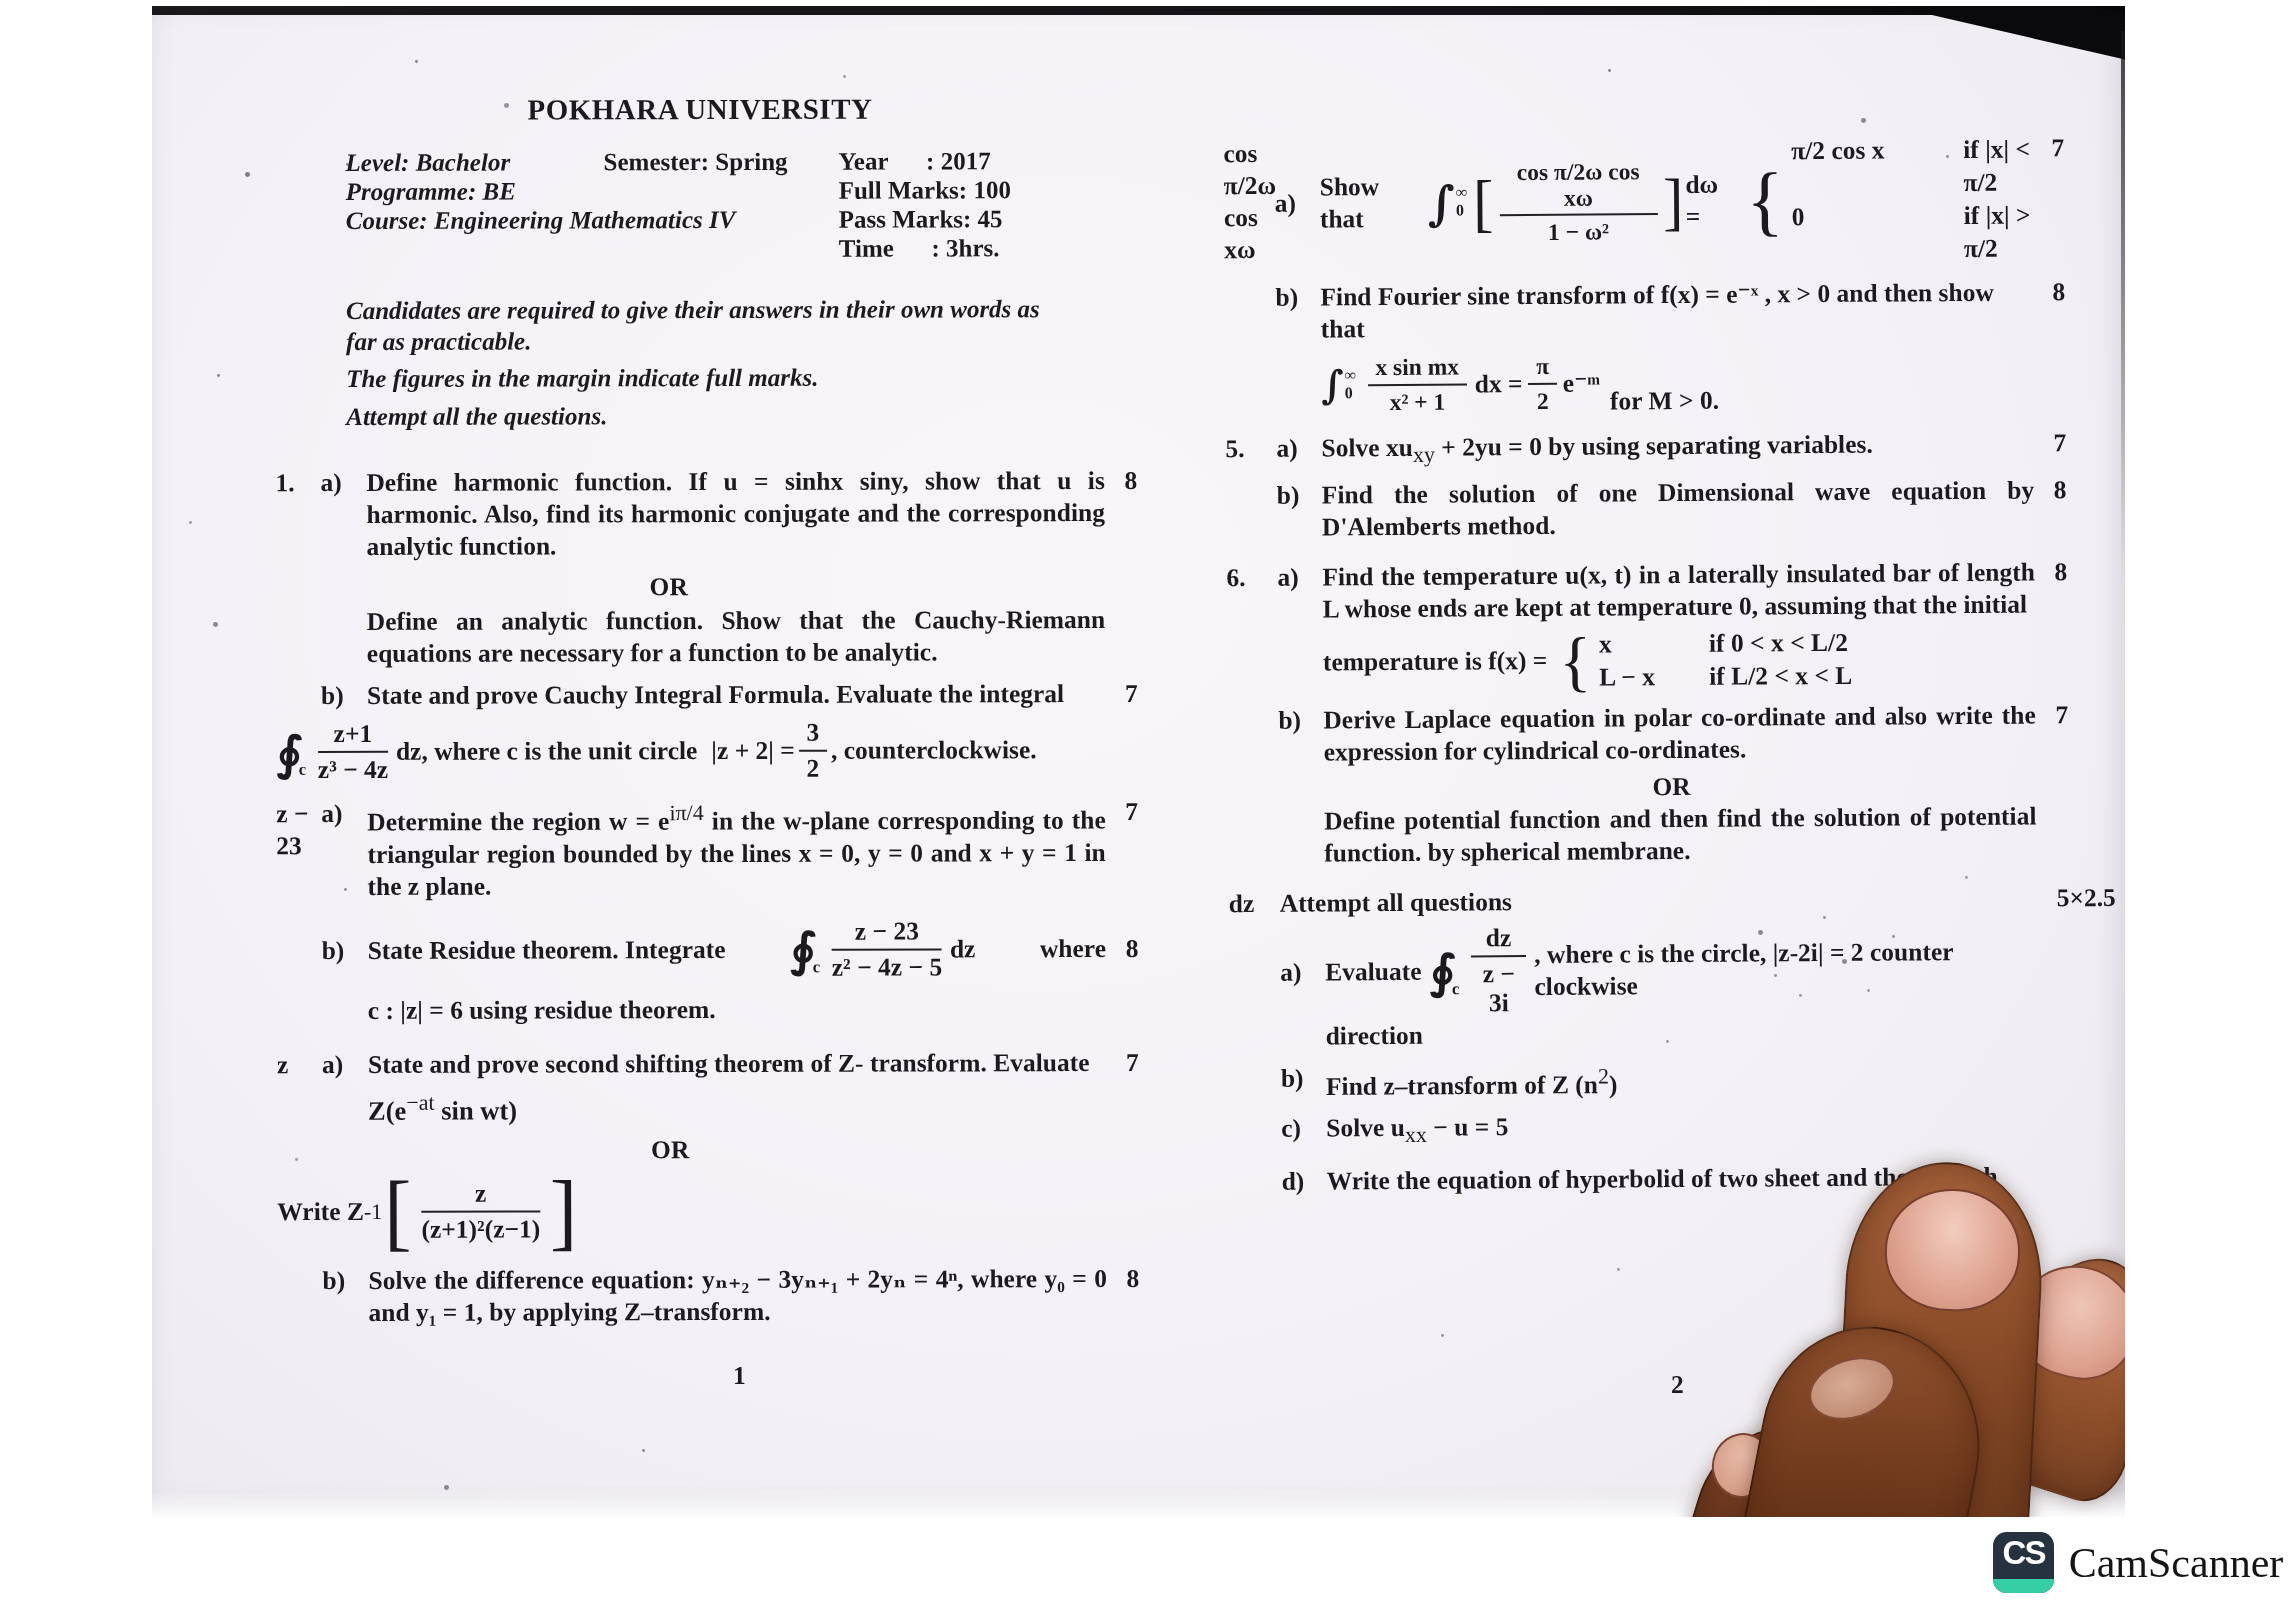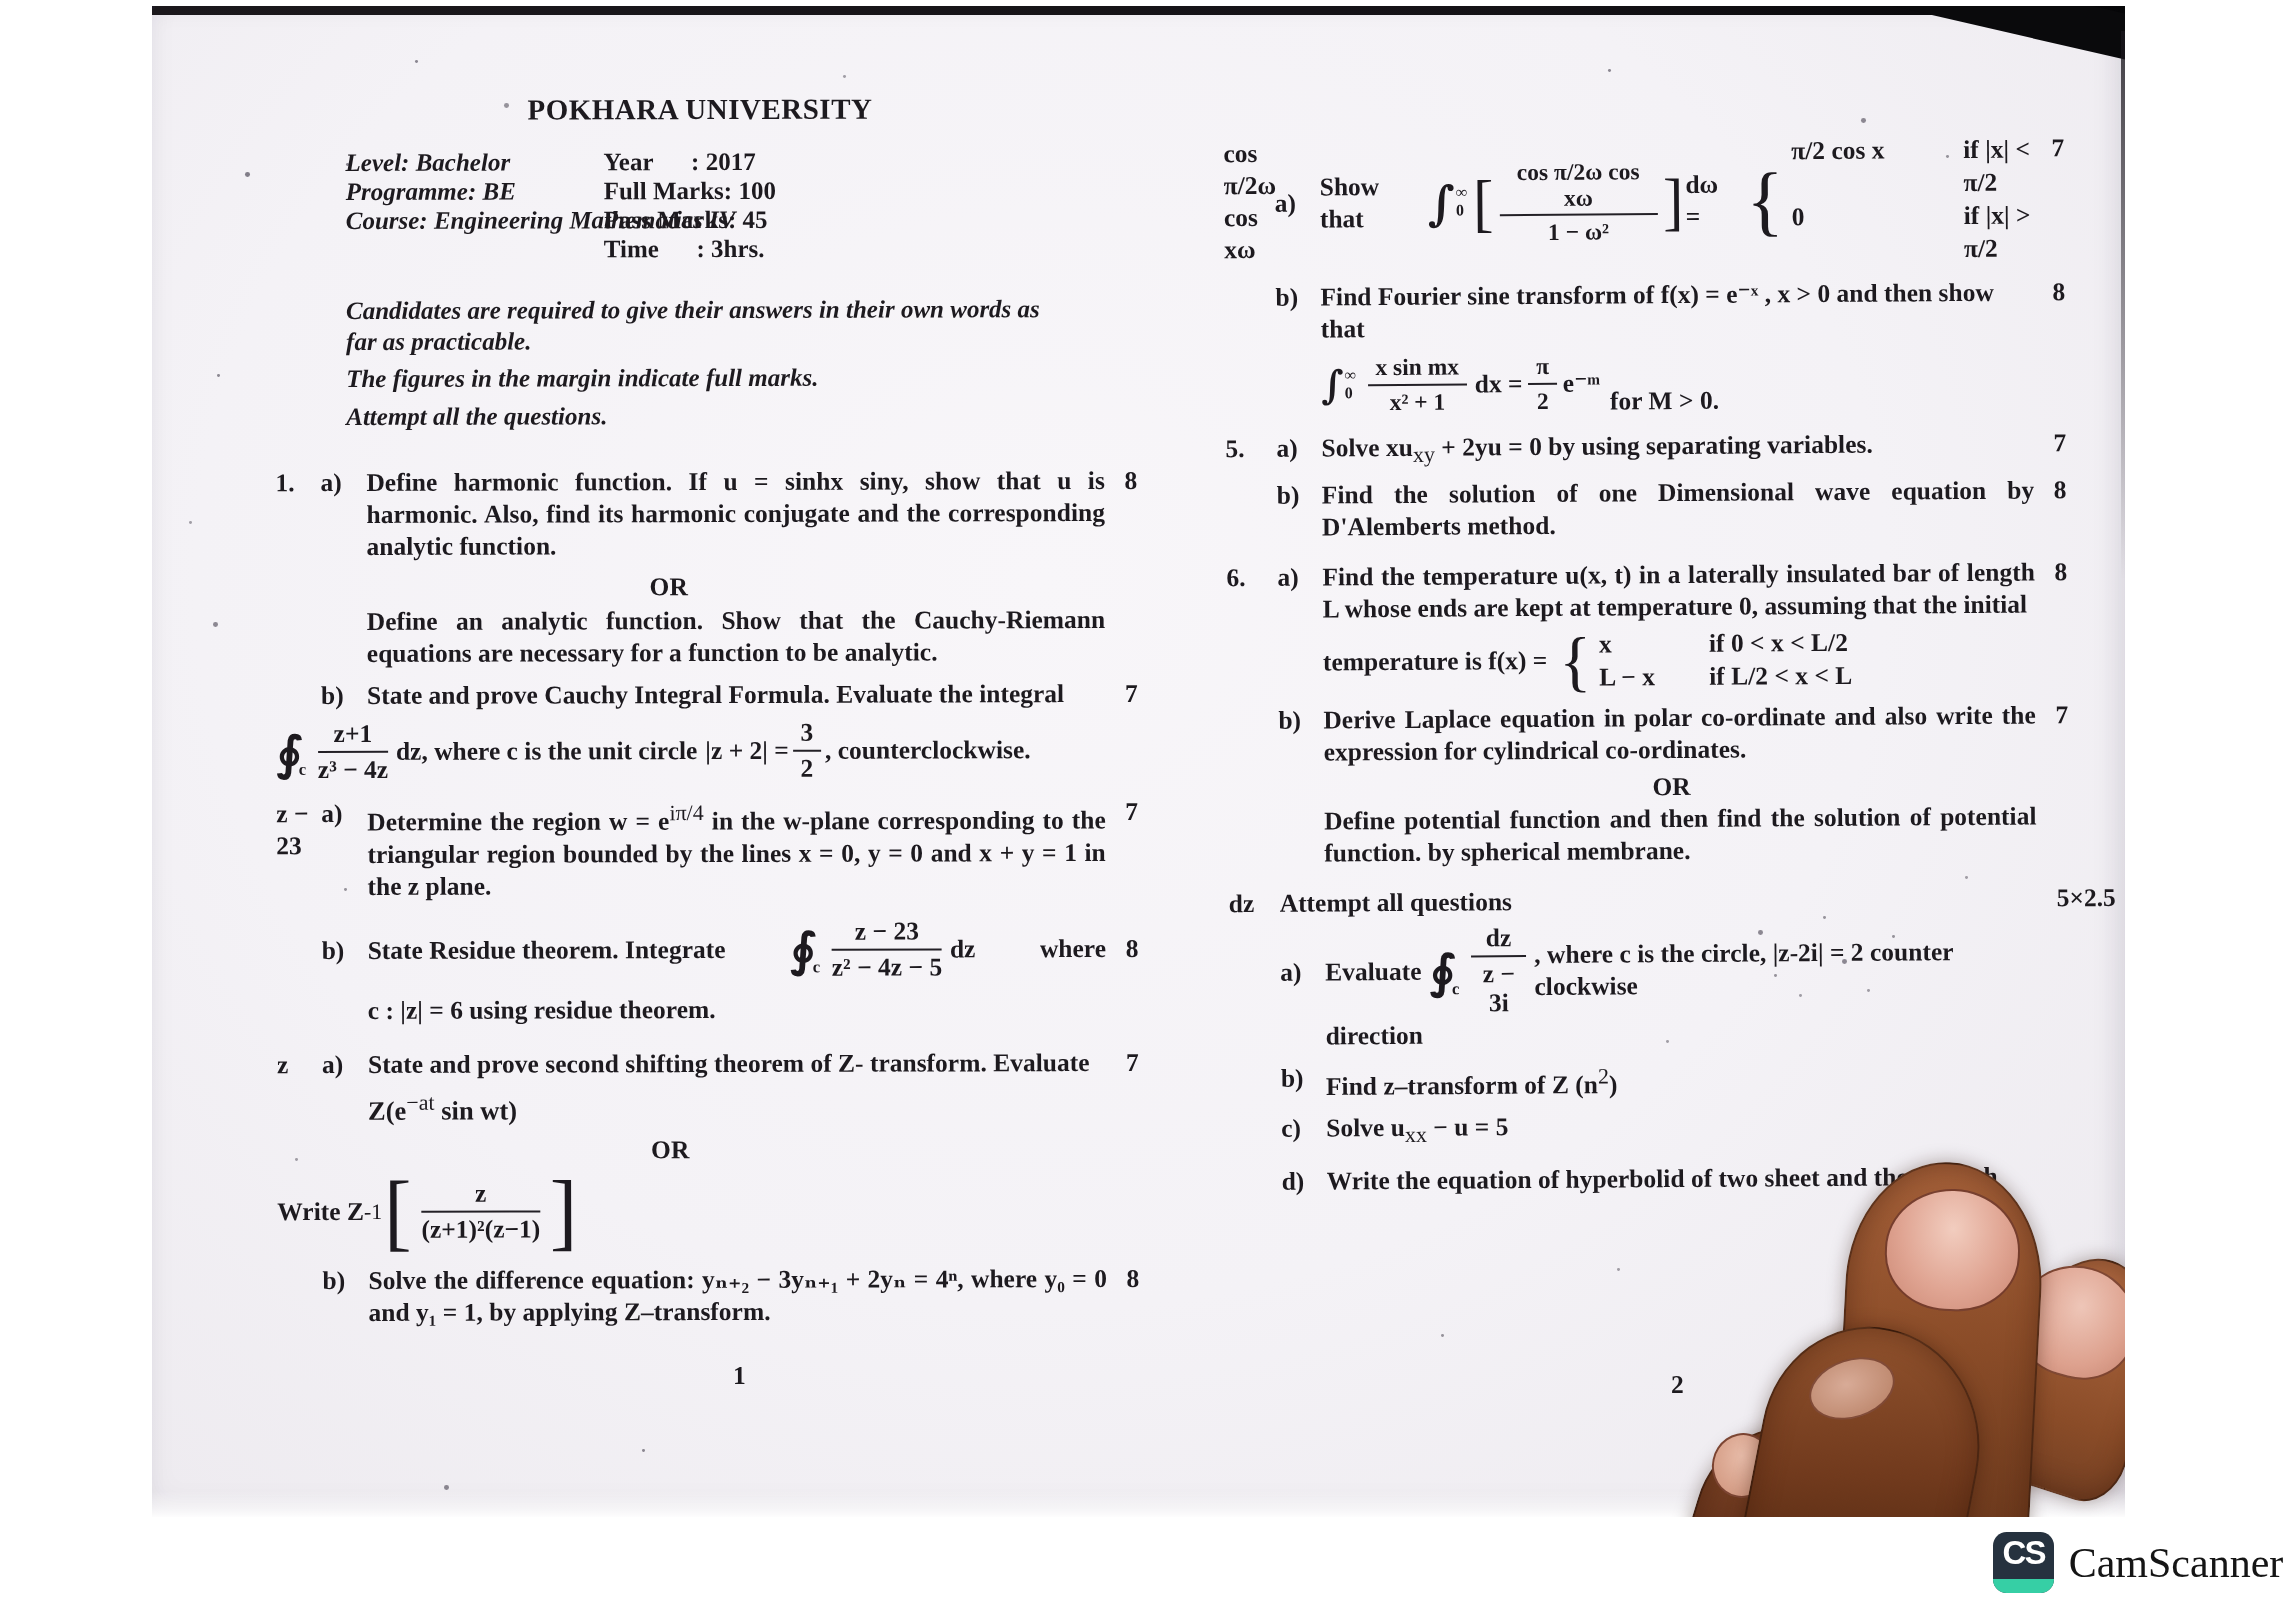--- a/index.html
+++ b/index.html
@@ -125,20 +125,23 @@
 
   <div class="col col1">
     <div class="title">POKHARA UNIVERSITY</div>
 
     <div class="meta">
       <div class="m1">
         <div>Level:  Bachelor</div>
         <div>Programme: BE</div>
         <div>Course: Engineering Mathematics IV</div>
       </div>
+      <div class="m2">
+        <div>Semester: Spring</div>
+      </div>
       <div class="m3">
         <div>Year&nbsp;&nbsp;&nbsp;&nbsp;&nbsp;&nbsp;: 2017</div>
         <div>Full Marks: 100</div>
         <div>Pass Marks: 45</div>
         <div>Time&nbsp;&nbsp;&nbsp;&nbsp;&nbsp;&nbsp;:  3hrs.</div>
       </div>
     </div>
 
     <div class="notes">
       <p>Candidates are required to give their answers in their own words as far as practicable.</p>
@@ -170,21 +173,21 @@
       <span class="intwrap">
         <span class="bigint">∮</span>
           <span class="isub">c</span>
       </span>
       <span class="frac">
         <span class="fn">z+1</span>
         <span class="fd">z³ − 4z</span>
       </span>
       <span>dz</span>
       <span>, where c is the unit circle</span>
-      <span style="margin-left:8px;">|z + 2| =</span>
+      <span style="margin-left:14px;">|z + 2| =</span>
       <span class="frac" style="margin:0 3.9px;">
         <span class="fn">3</span>
         <span class="fd">2</span>
       </span>
       <span>, counterclockwise.</span>
     </div>
 
     <div class="qrow" style="margin-top:13.7px;">
       <div class="qnum">z − 23</div>
       <div class="qlet">a)</div>

